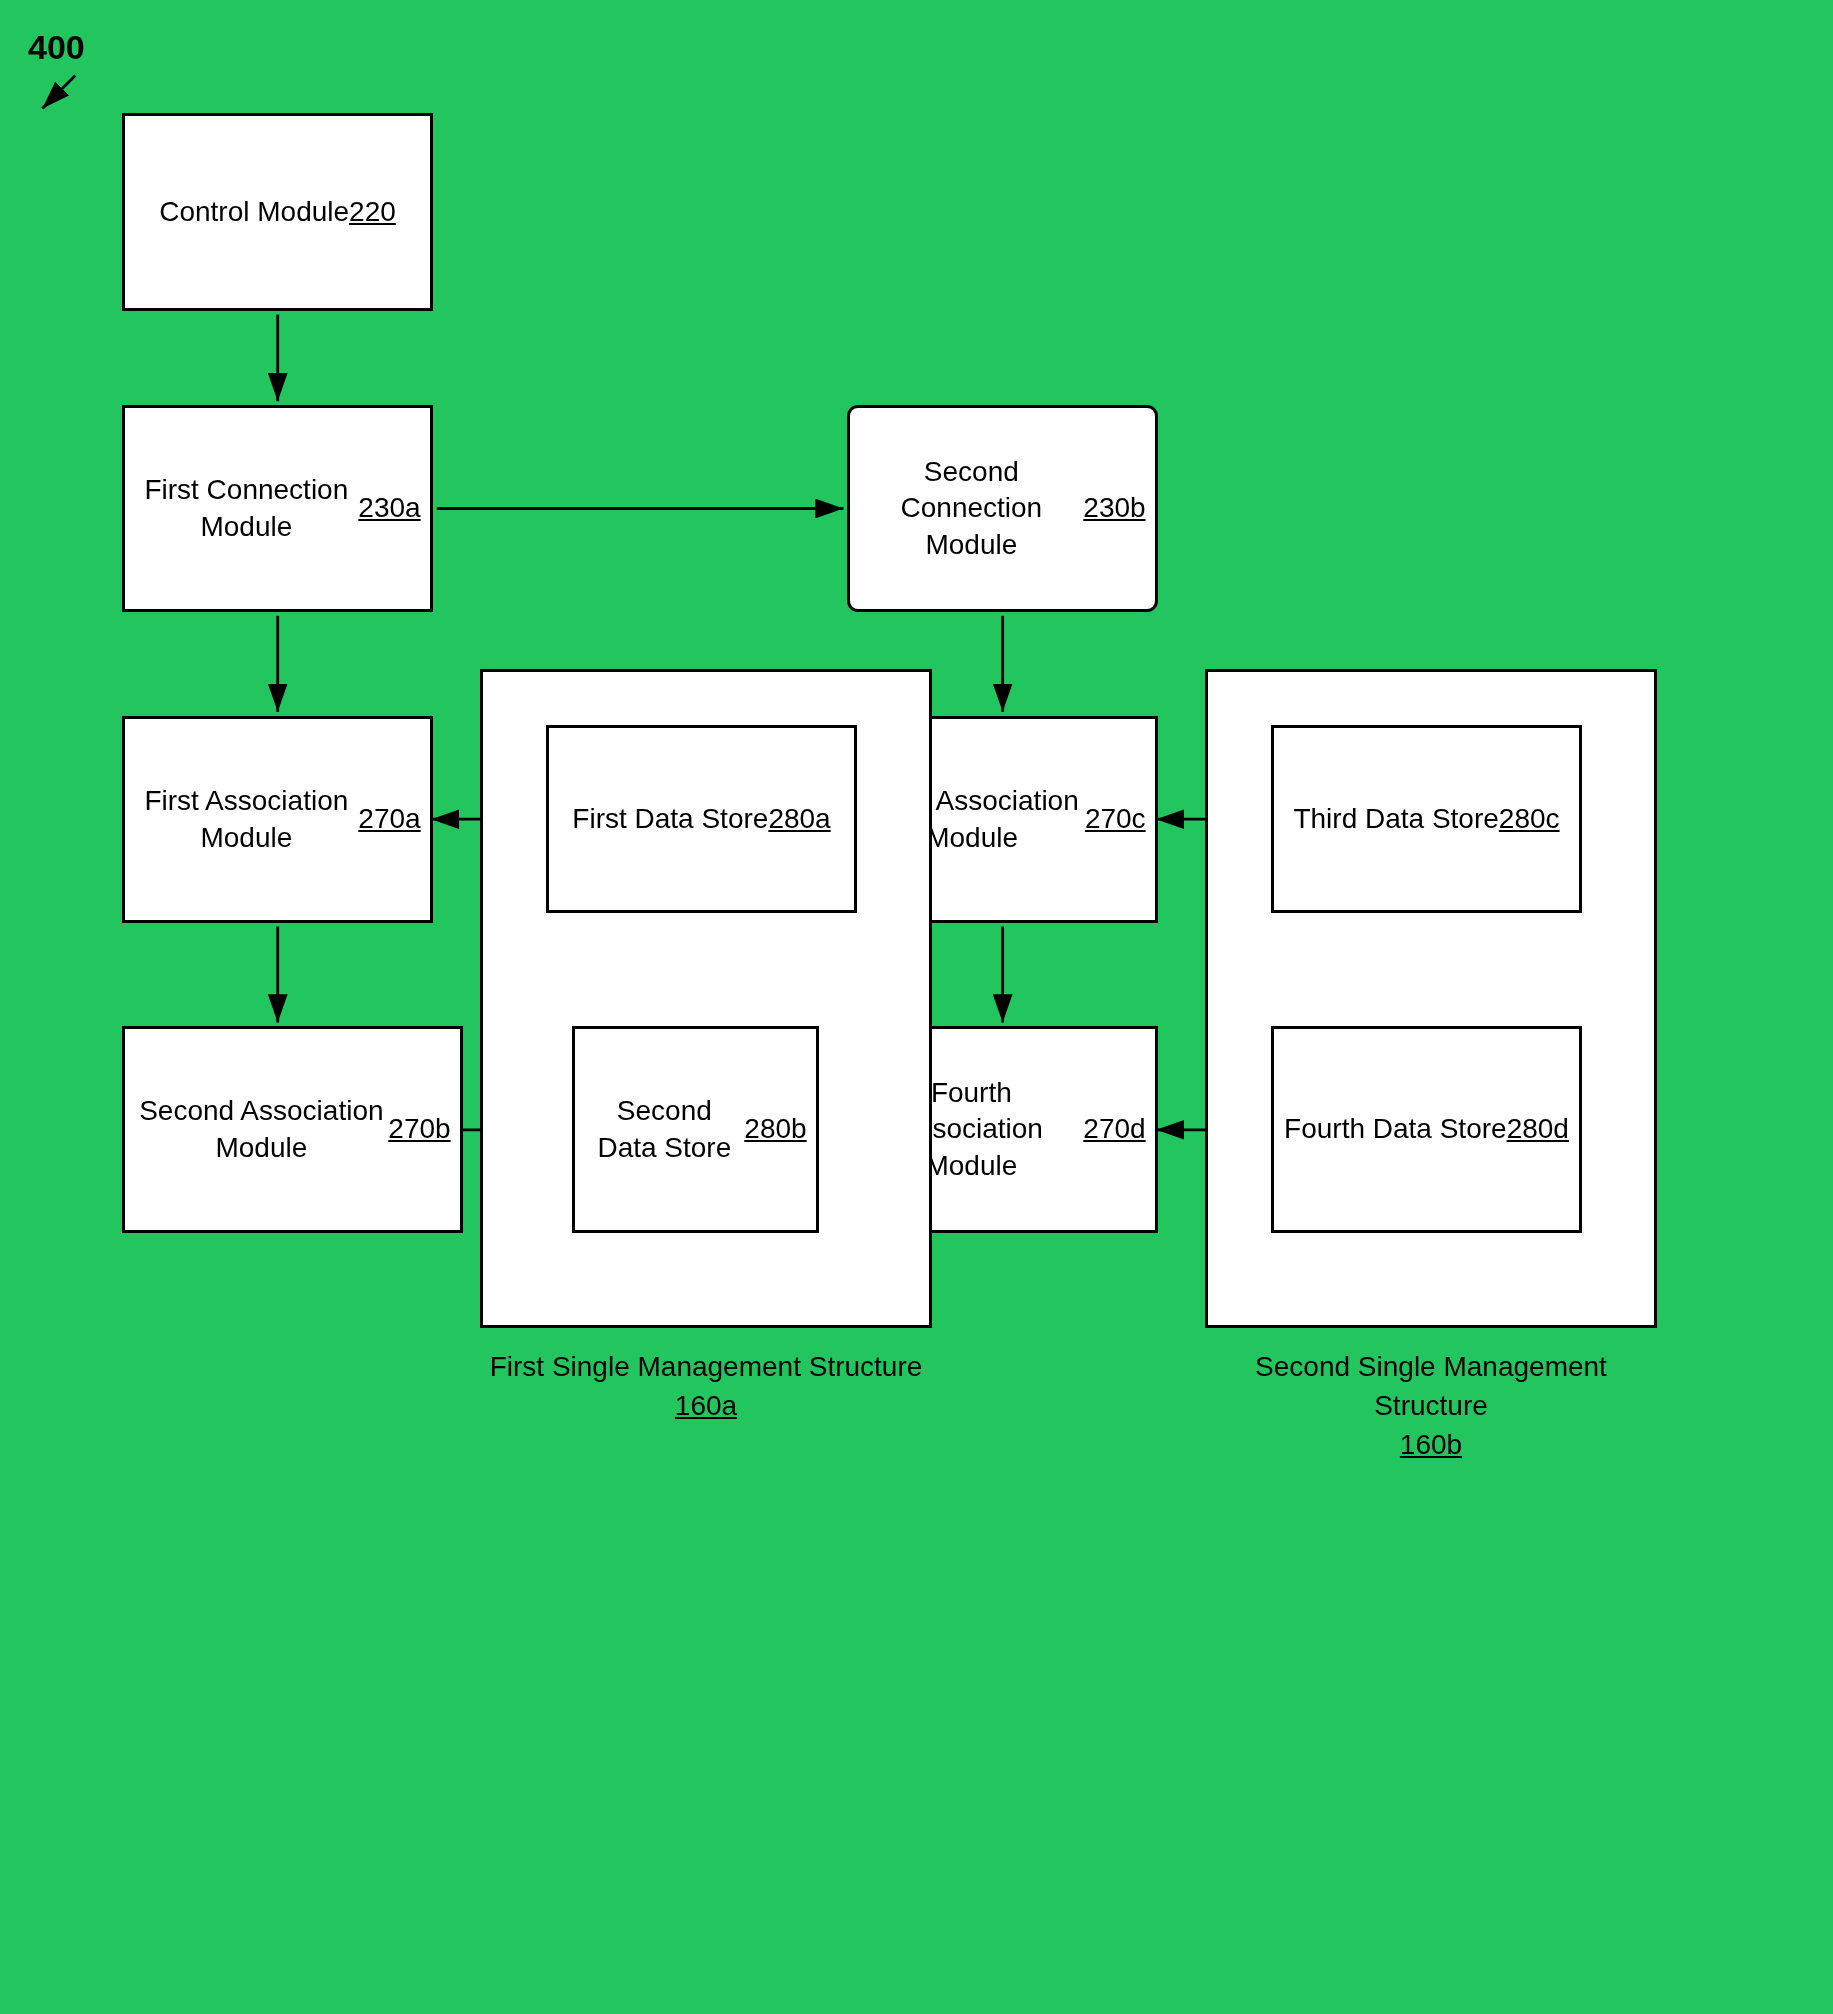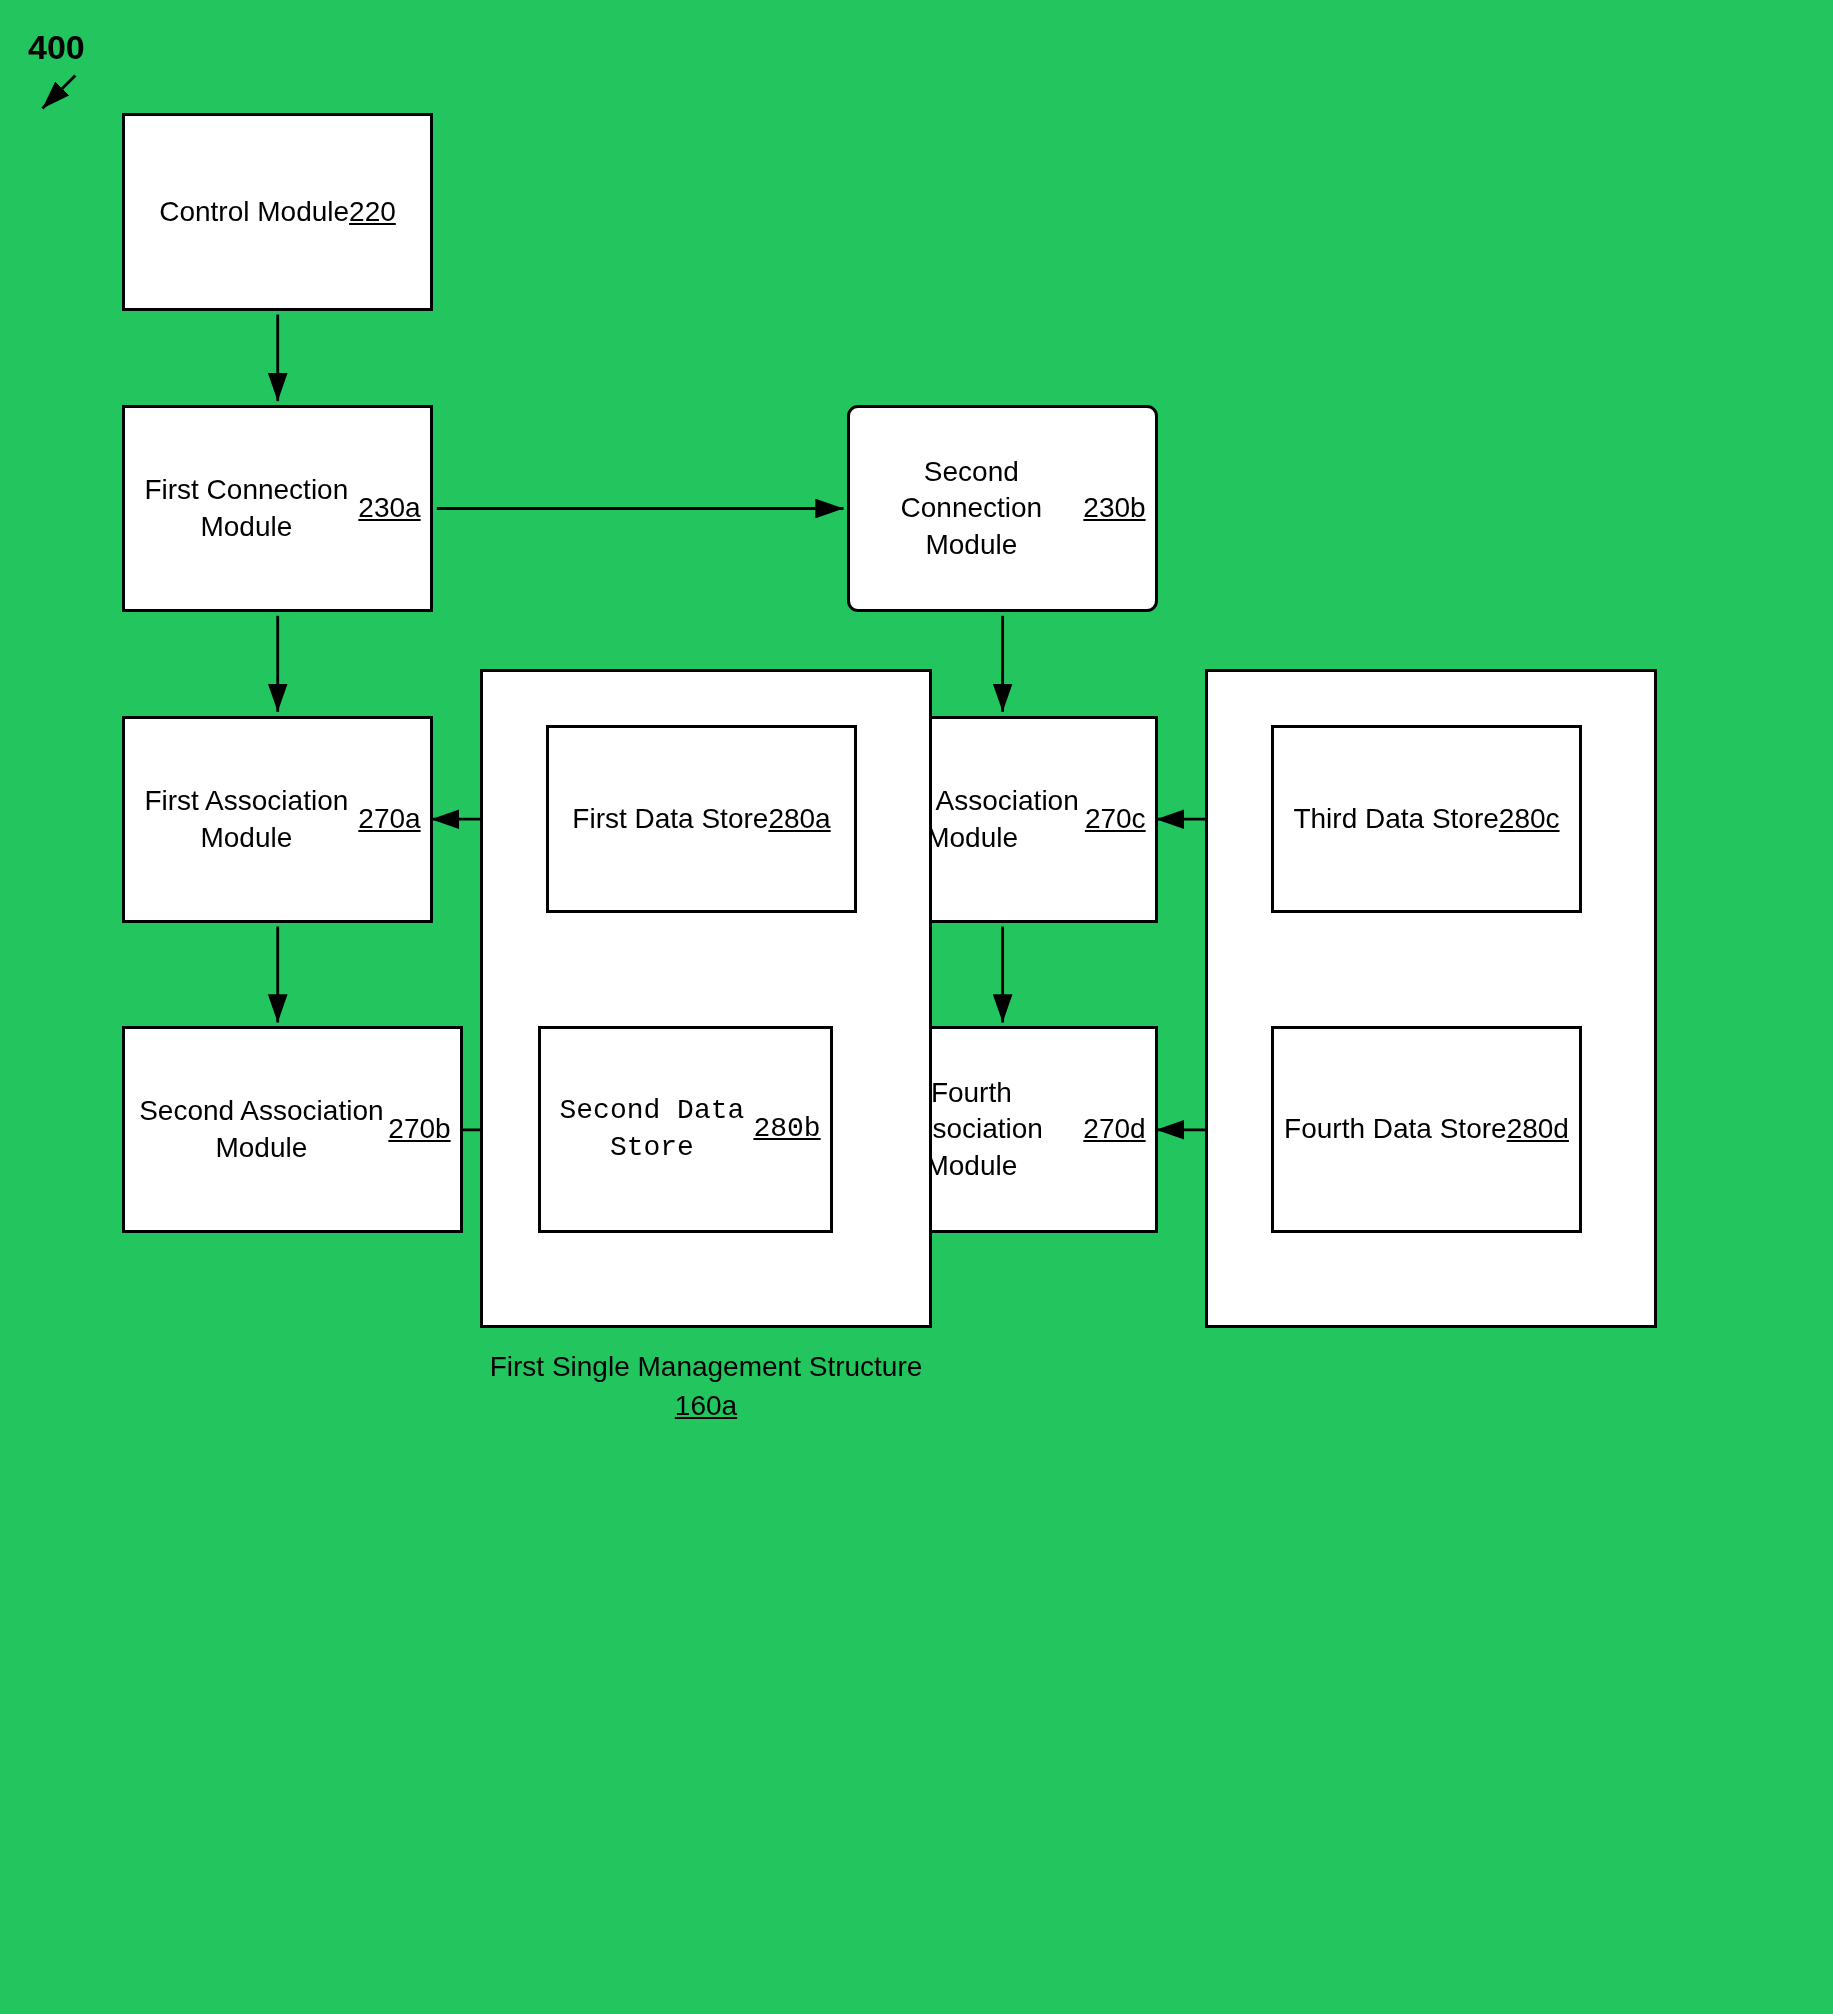--- a/index.html
+++ b/index.html
@@ -155,21 +155,21 @@
   </div>
 
   <div class="big-box" style="left:480px; top:669px; width:452px; height:659px;">
   </div>
 
   <div class="box" style="left:546px; top:725px; width:311px; height:188px;">
     <span>First Data Store</span>
     <span class="ref">280a</span>
   </div>
 
-  <div class="box" style="left:538px; top:1026px; width:295px; height:207px;font-family:Liberation Mono, monospace;">
+  <div class="box" style="left:572px; top:1026px; width:247px; height:207px;">
     <span>Second Data Store</span>
     <span class="ref">280b</span>
   </div>
 
   <div class="big-box-label" style="left:480px; top:1347px; width:452px; text-align:center;">
     <span>First Single Management Structure</span><br>
     <span class="ref">160a</span>
   </div>
 
   <div class="big-box" style="left:1205px; top:669px; width:452px; height:659px;">
@@ -178,15 +178,19 @@
   <div class="box" style="left:1271px; top:725px; width:311px; height:188px;">
     <span>Third Data Store</span>
     <span class="ref">280c</span>
   </div>
 
   <div class="box" style="left:1271px; top:1026px; width:311px; height:207px;text-align:center;">
     <span>Fourth Data Store</span>
     <span class="ref">280d</span>
   </div>
 
+  <div class="big-box-label" style="left:1205px; top:1347px; width:452px; text-align:center;">
+    <span>Second Single Management Structure</span><br>
+    <span class="ref">160b</span>
+  </div>
 
 </div>
 
 
 </body></html>

